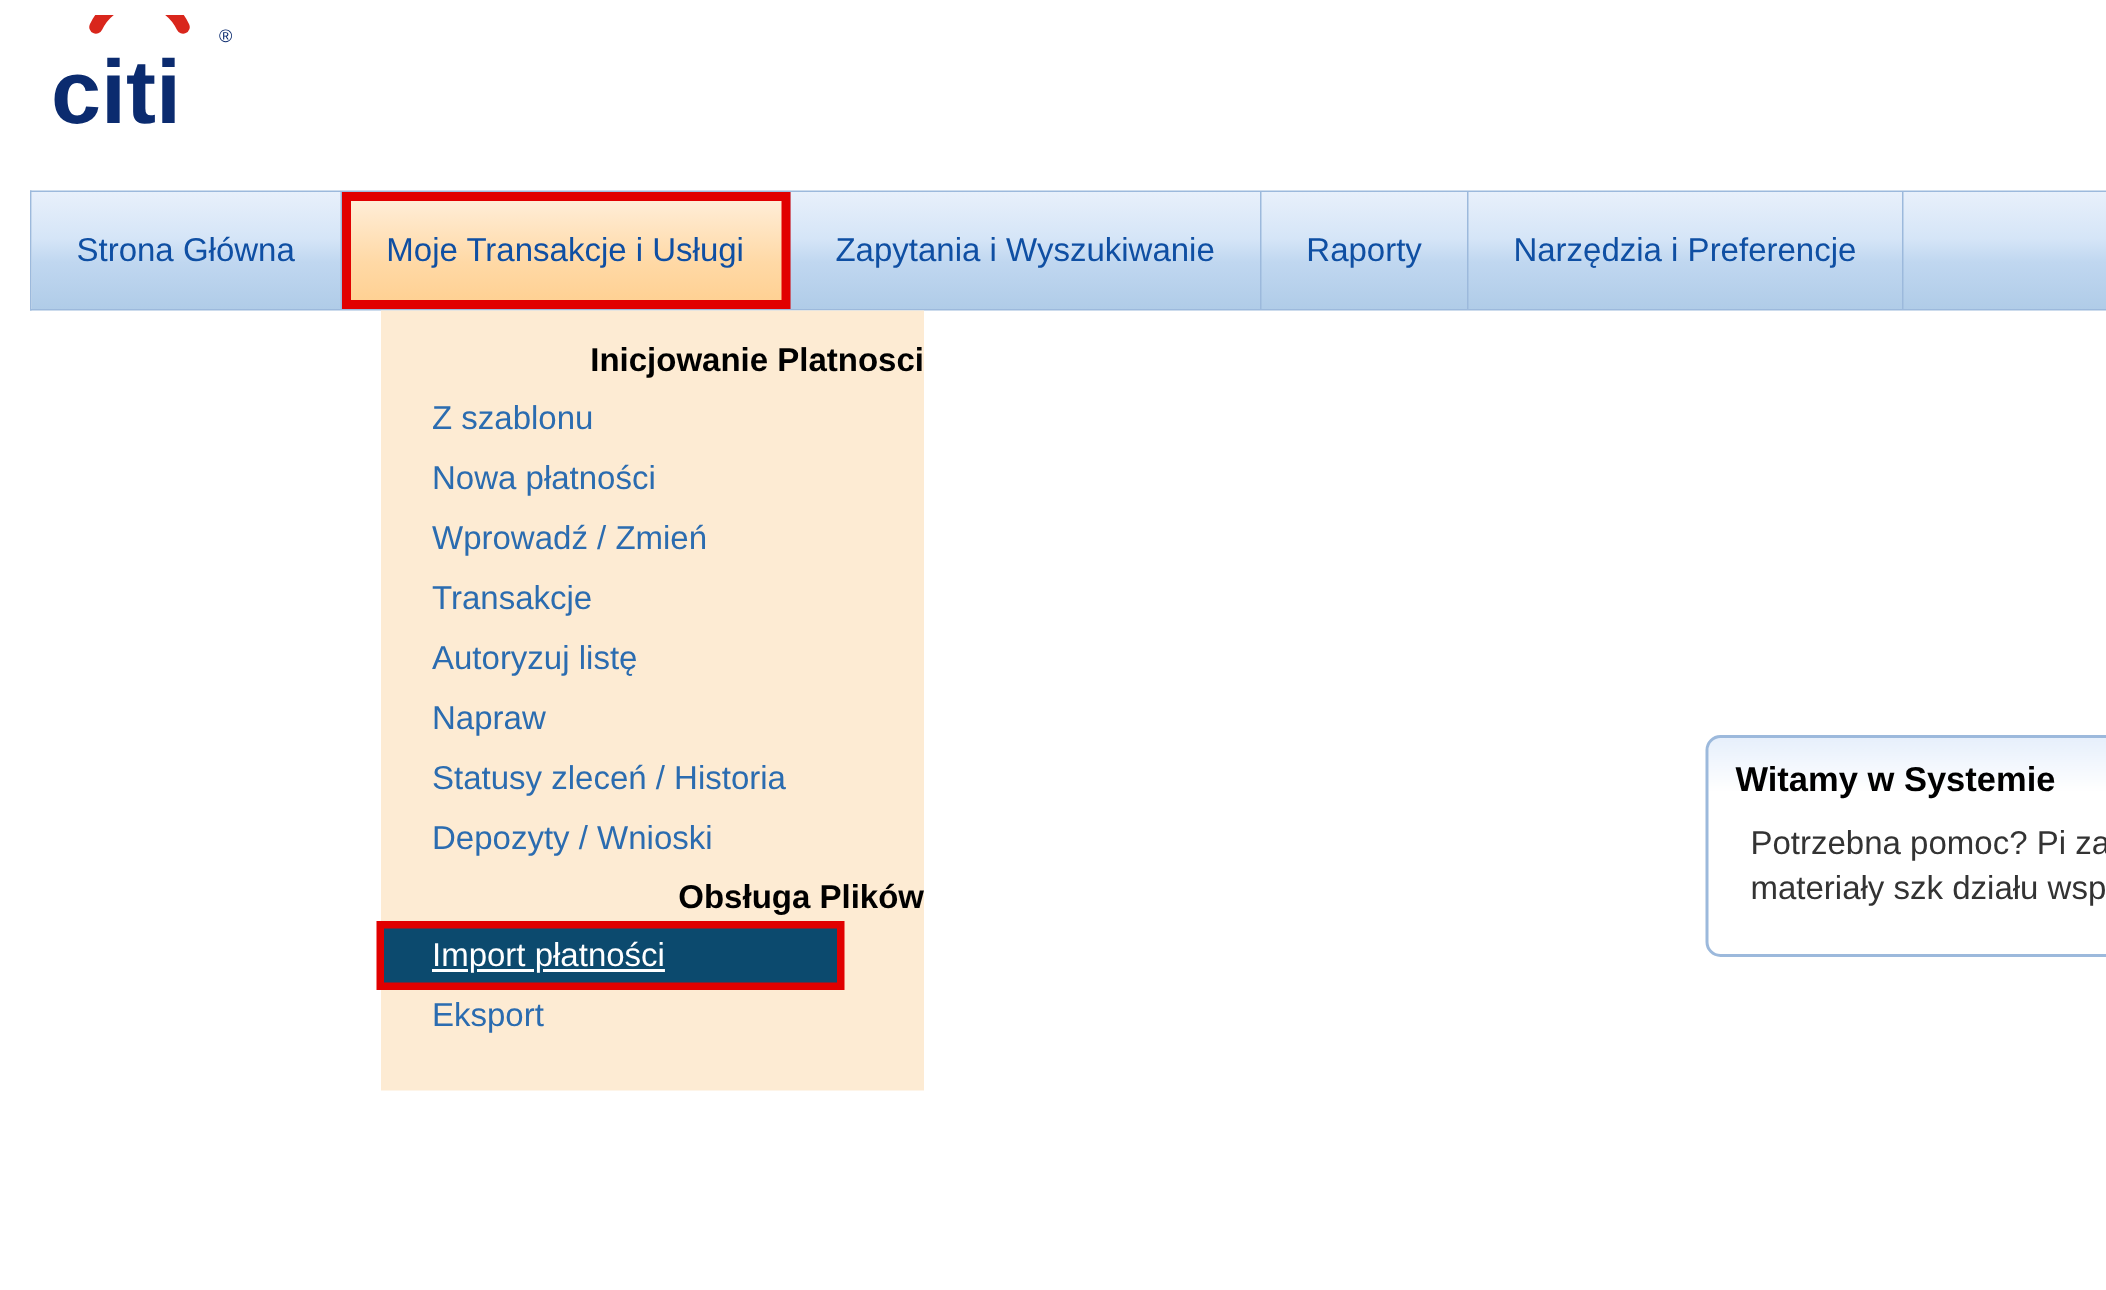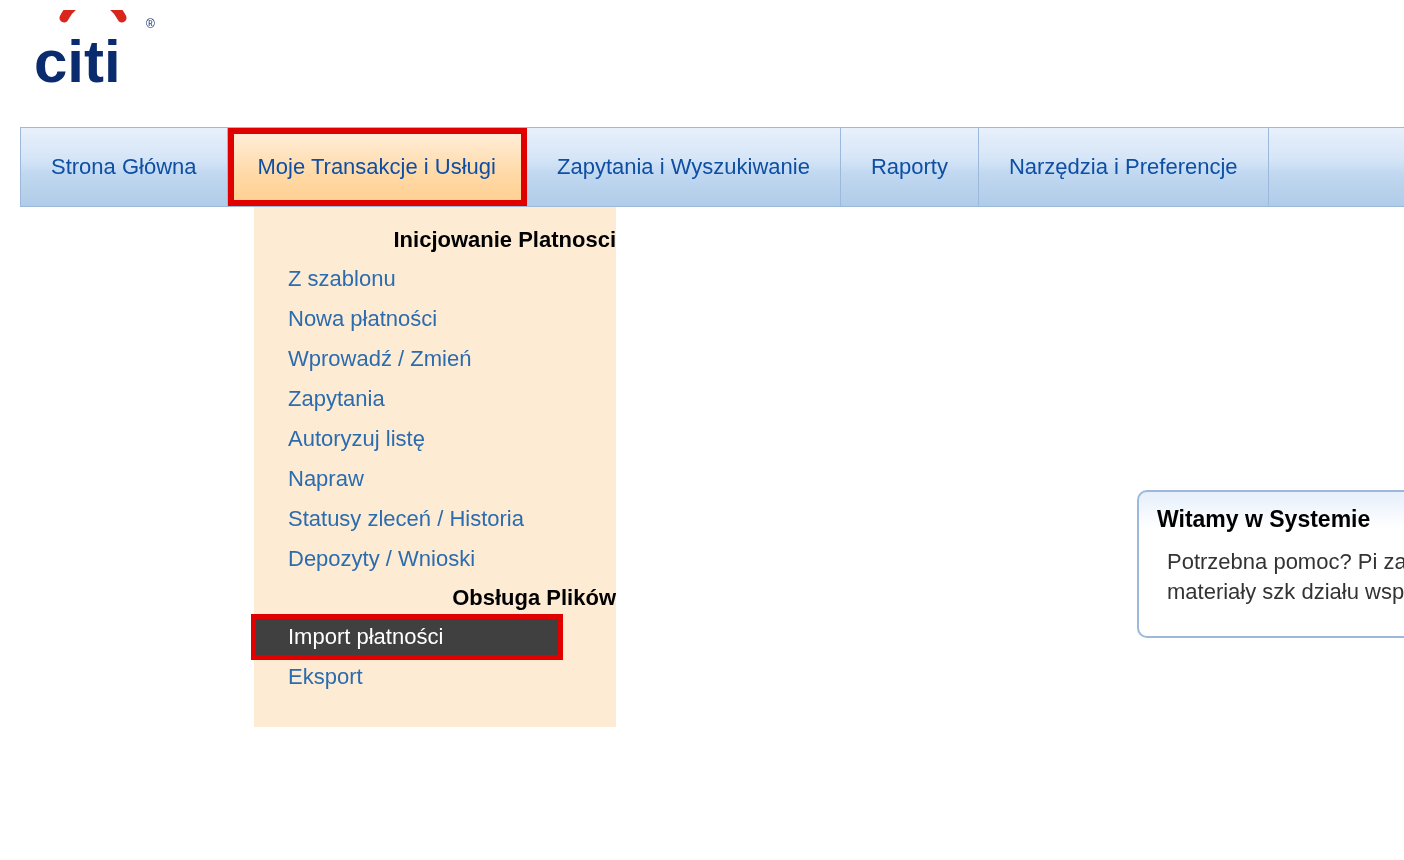--- a/index.html
+++ b/index.html
@@ -65,22 +65,23 @@
       text-align: right;
     }
     .dropdown-item {
       color: #2b6cb0;
       font-size: 22px;
       padding: 7px 12px 7px 34px;
       cursor: pointer;
       display: block;
     }
     .dropdown-item.selected {
-      background: #404040;
+      background: #0c4a6e;
       color: #fff;
+      text-decoration: underline;
       outline: 5px solid #e10000;
       outline-offset: -2px;
       margin-right: 56px;
     }
 
     .welcome-box {
       position: absolute;
       top: 490px;
       left: 1137px;
       width: 400px;
@@ -119,21 +120,21 @@
   <div class="nav-item">Zapytania i Wyszukiwanie</div>
   <div class="nav-item">Raporty</div>
   <div class="nav-item">Narzędzia i Preferencje</div>
 </div>
 
 <div class="dropdown">
   <div class="dropdown-heading">Inicjowanie Platnosci</div>
   <div class="dropdown-item">Z szablonu</div>
   <div class="dropdown-item">Nowa płatności</div>
   <div class="dropdown-item">Wprowadź / Zmień</div>
-  <div class="dropdown-item">Zapytania</div>
+  <div class="dropdown-item">Transakcje</div>
   <div class="dropdown-item">Autoryzuj listę</div>
   <div class="dropdown-item">Napraw</div>
   <div class="dropdown-item">Statusy zleceń / Historia</div>
 
   <div class="dropdown-item">Depozyty / Wnioski</div>
 
   <div class="dropdown-heading">Obsługa Plików</div>
   <div class="dropdown-item selected">Import płatności</div>
   <div class="dropdown-item">Eksport</div>
 </div>

